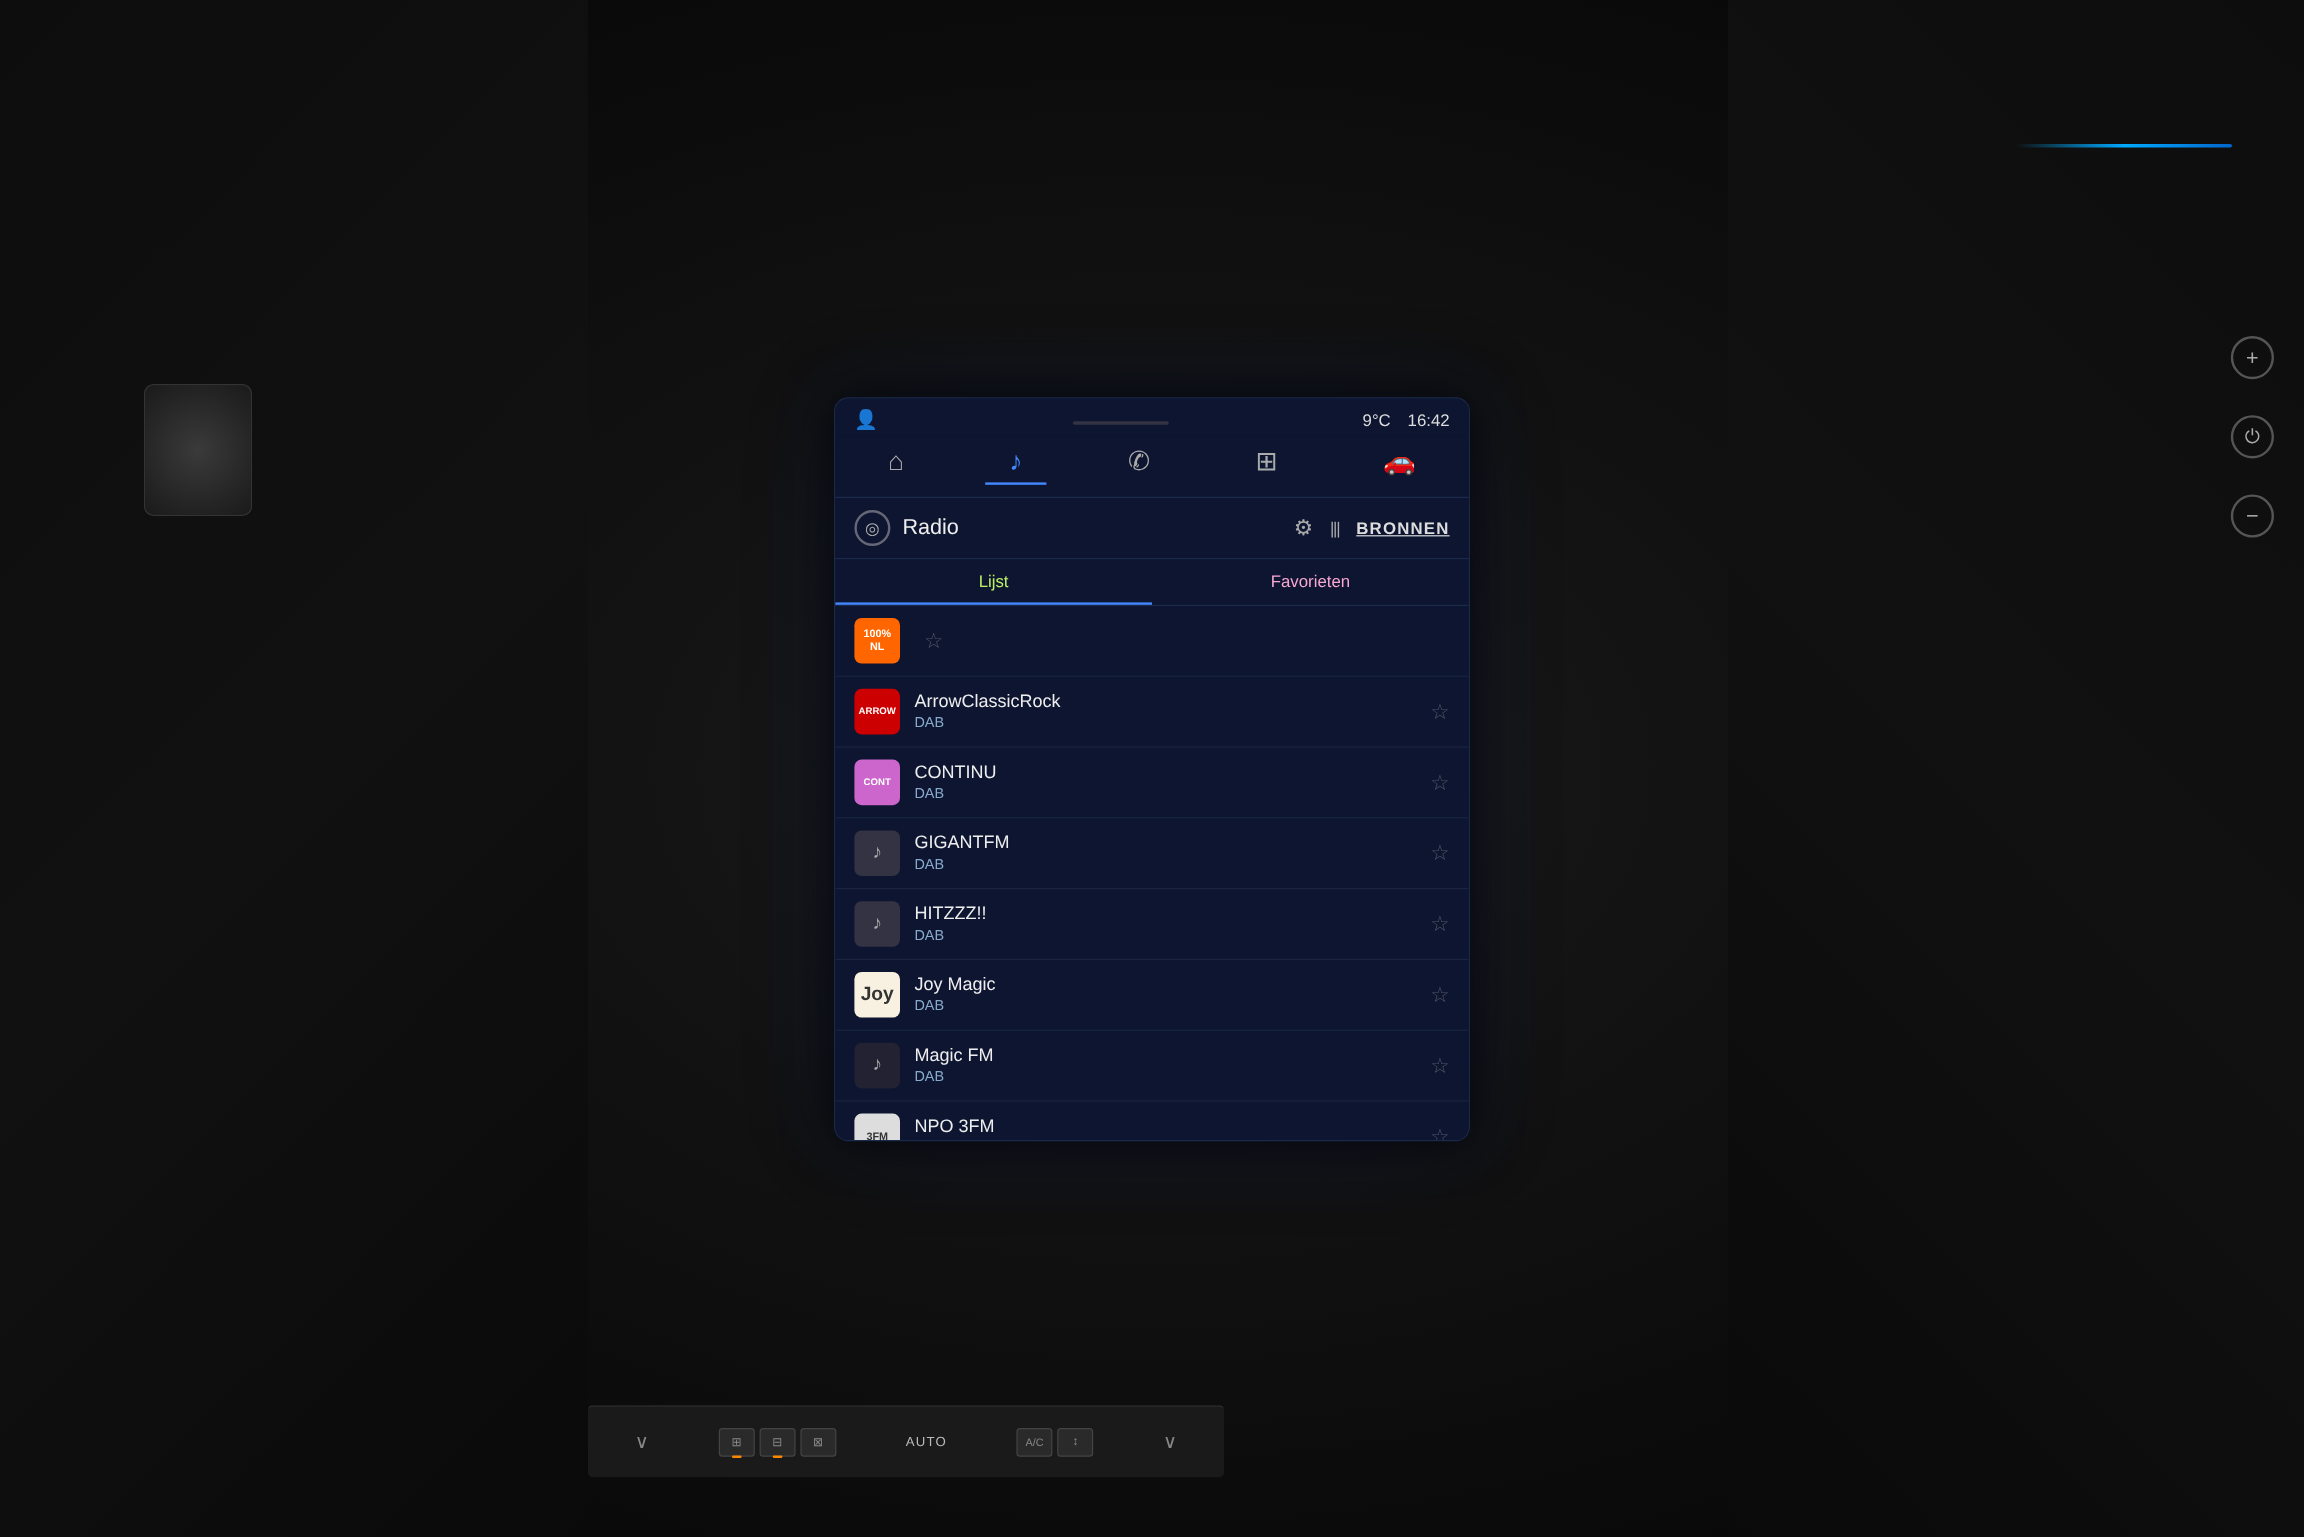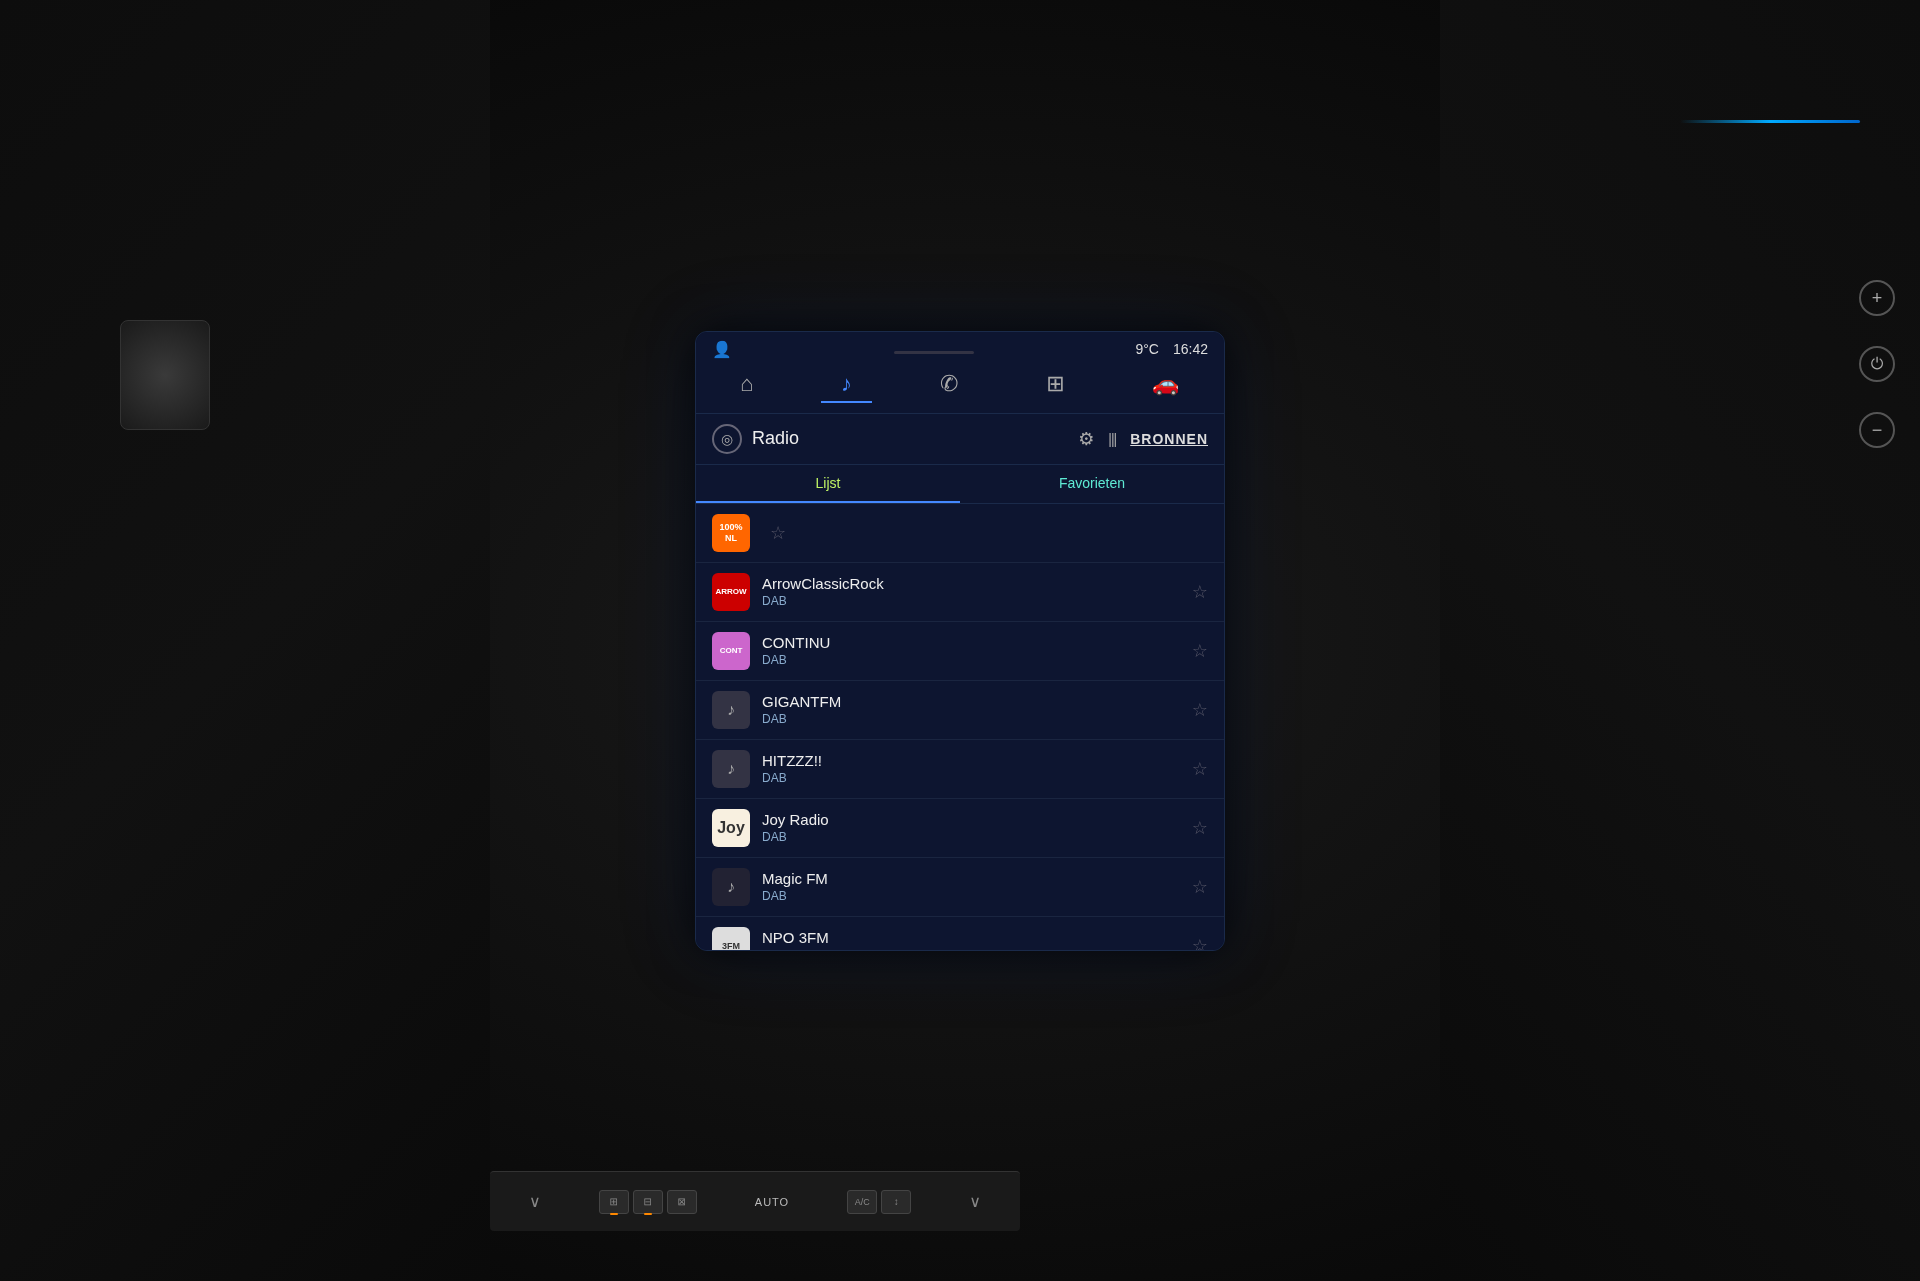--- a/index.html
+++ b/index.html
@@ -218,21 +218,21 @@
       display: flex;
       border-bottom: 1px solid #1a2a4a;
     }
 
     .tab {
       flex: 1;
       text-align: center;
       padding: 10px;
       font-size: 14px;
       cursor: pointer;
-      color: #5eead4;
+      color: #f9a8d4;
     }
 
     .tab.active {
       color: #bef264;
       border-bottom: 2px solid #4488ff;
     }
 
     
     .station-list {
       background: #0d1530;
@@ -463,21 +463,21 @@
           <div class="station-type">DAB</div>
         </div>
         <span class="star-icon">☆</span>
       </div>
 
       <div class="station-item">
         <div class="station-logo logo-joy">
           <span style="font-size:16px; font-weight:bold; color:#333;">Joy</span>
         </div>
         <div class="station-info">
-          <div class="station-name">Joy Radio</div>
+          <div class="station-name">Joy Magic</div>
           <div class="station-type">DAB</div>
         </div>
         <span class="star-icon">☆</span>
       </div>
 
       <div class="station-item">
         <div class="station-logo logo-magic">
           <span style="font-size:16px; color:#aaa;">♪</span>
         </div>
         <div class="station-info">

